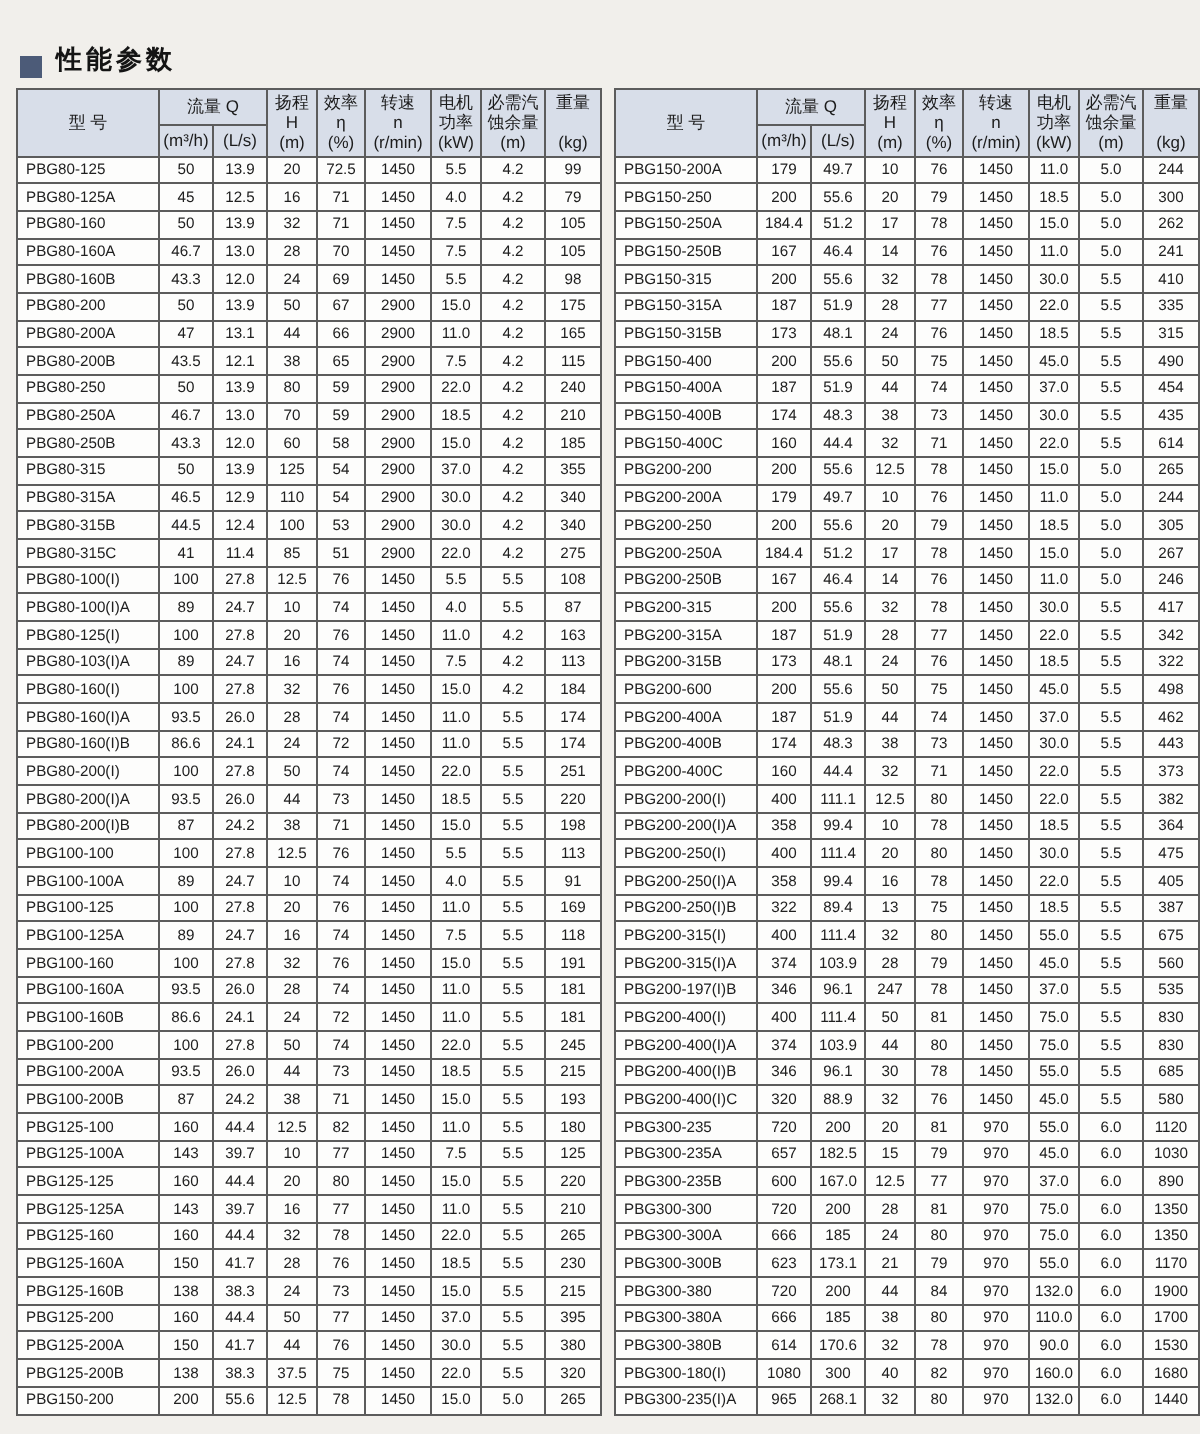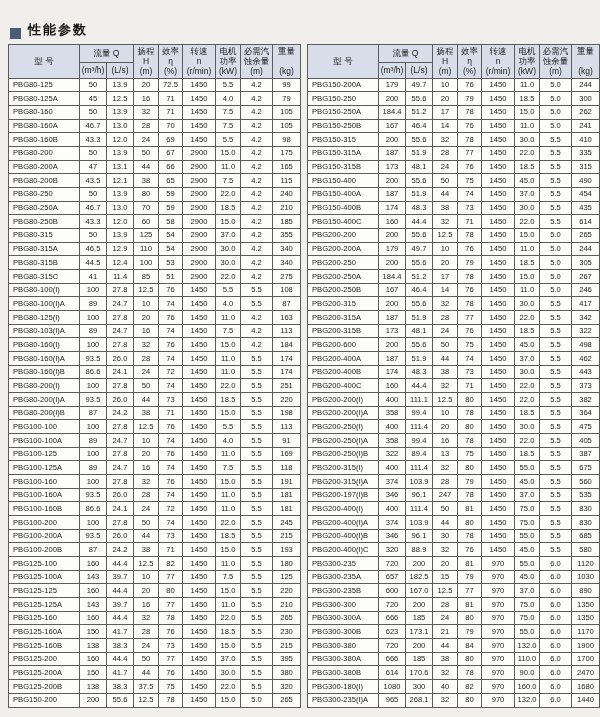--- a/index.html
+++ b/index.html
@@ -1123,21 +1123,21 @@
         </tr>
         <tr>
           <td class="model">PBG300-380B</td>
           <td>614</td>
           <td>170.6</td>
           <td>32</td>
           <td>78</td>
           <td>970</td>
           <td>90.0</td>
           <td>6.0</td>
-          <td>2470</td>
+          <td>1530</td>
         </tr>
         <tr>
           <td class="model">PBG300-180(I)</td>
           <td>1080</td>
           <td>300</td>
           <td>40</td>
           <td>82</td>
           <td>970</td>
           <td>160.0</td>
           <td>6.0</td>

